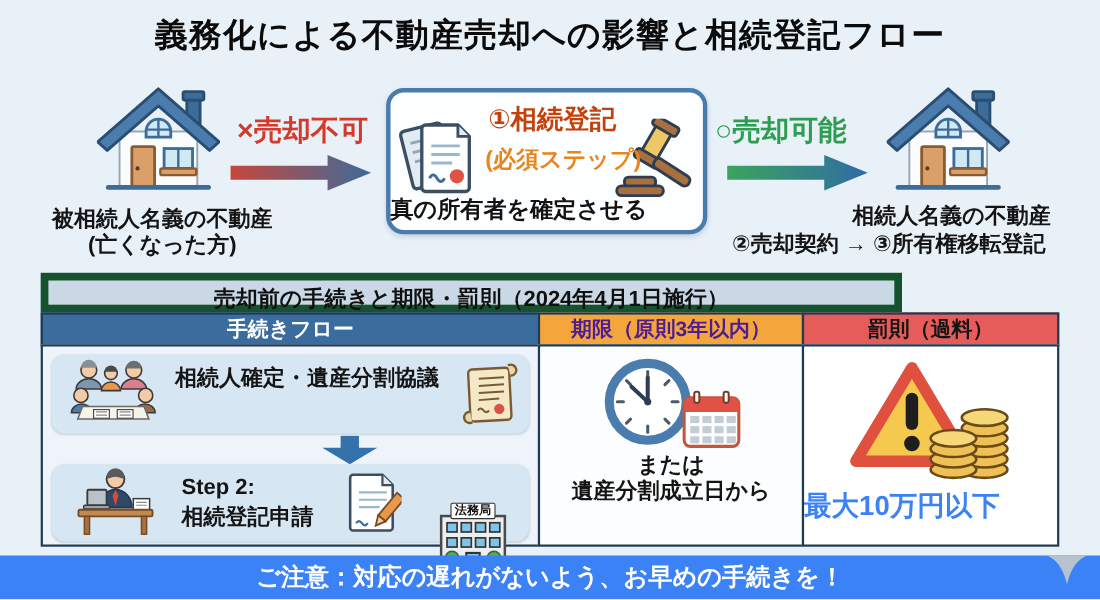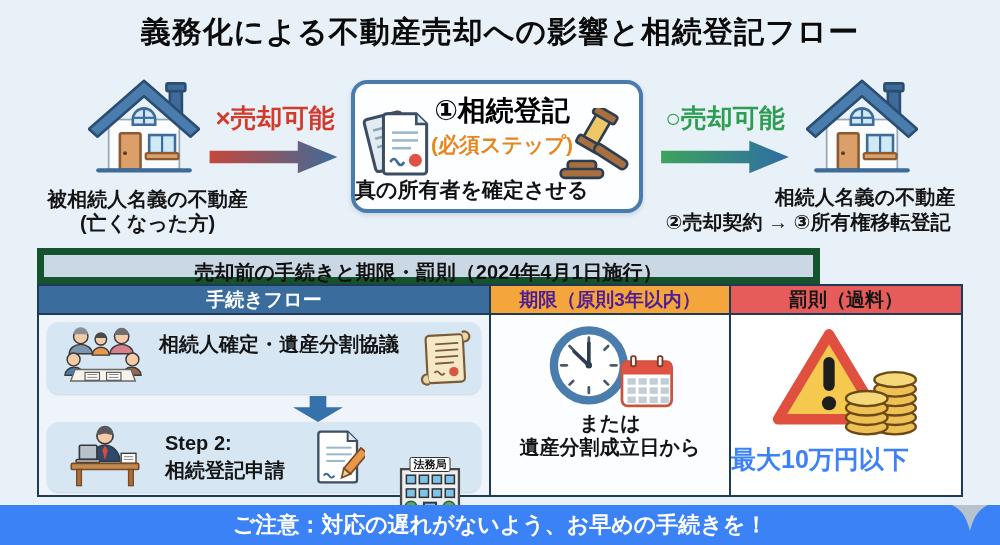--- a/index.html
+++ b/index.html
@@ -14,28 +14,28 @@
   }
   .abs{position:absolute;}
   
   #title{
     top:12px;left:0;width:100%;text-align:center;
     font-size:30px;font-weight:700;color:#0b0b0b;letter-spacing:1px;
   }
   
   .house-label{font-size:20px;font-weight:700;color:#141414;text-align:center;line-height:24px;}
   #no-sale{top:101px;left:200px;width:150px;text-align:center;font-size:26px;font-weight:700;color:#d23b2c;}
-  #sale-ok{top:101px;left:650px;width:150px;text-align:center;font-size:26px;font-weight:700;color:#2d9d51;}
+  #sale-ok{top:101px;left:650px;width:150px;text-align:left;font-size:26px;font-weight:700;color:#2d9d51;}
   #center-box{
     top:80px;left:351px;width:292px;height:133px;box-sizing:border-box;
     background:#fdfeff;border:4px solid #4a7bae;border-radius:16px;
     box-shadow:0 2px 5px rgba(40,70,110,.18);
   }
-  #cb-title{top:8px;left:78px;width:138px;text-align:center;font-size:28px;font-weight:700;color:#000000;}
-  #cb-sub{top:47px;left:66px;width:162px;text-align:center;font-size:21px;font-weight:700;color:#e8851c;}
+  #cb-title{top:8px;left:78px;width:138px;text-align:center;font-size:24px;font-weight:700;color:#c2410c;}
+  #cb-sub{top:47px;left:66px;width:162px;text-align:right;font-size:21px;font-weight:700;color:#e8851c;}
   #cb-caption{top:92px;left:0;width:100%;font-size:21px;font-weight:700;color:#121212;}
   
   #band{
     top:248px;left:37px;width:783px;height:36px;box-sizing:border-box;
     background:#c9d8e4;border:7px solid #14532d;
     text-align:center;font-size:20px;font-weight:700;color:#101010;line-height:34px;
   }
   .col-head{
     top:284px;height:31px;box-sizing:border-box;border:2px solid #1e3a55;
     text-align:center;font-size:19px;font-weight:700;line-height:27px;
@@ -95,21 +95,21 @@
       <line x1="86" y1="68" x2="86" y2="89" stroke="#3d6b9a" stroke-width="2.5"></line>
       <rect x="67" y="89" width="38" height="7" rx="2" fill="#dba06a" stroke="#8a5a33" stroke-width="2.5"></rect>
       <line x1="12" y1="109" x2="118" y2="109" stroke="#3d6b9a" stroke-width="5" stroke-linecap="round"></line>
     </svg>
   </div>
   <div class="abs house-label" style="left:10px;top:187px;width:275px;">
     <div>被相続人名義の不動産</div>
     <div>(亡くなった方)</div>
   </div>
 
-  <div id="no-sale" class="abs">×売却可能</div>
+  <div id="no-sale" class="abs">×売却不可</div>
   <div class="abs" style="left:202px;top:139px;width:143px;height:36px;">
     <svg viewBox="0 0 142 40" width="143" height="36">
       <defs>
         <linearGradient id="ga1" x1="0" y1="0" x2="1" y2="0">
           <stop offset="0" stop-color="#c6473c"></stop>
             <stop offset="1" stop-color="#3d6b9a"></stop>
         </linearGradient>
       </defs>
       <polygon points="0,13 98,13 98,2 142,20 98,38 98,27 0,27" fill="url(#ga1)"></polygon>
     </svg>

